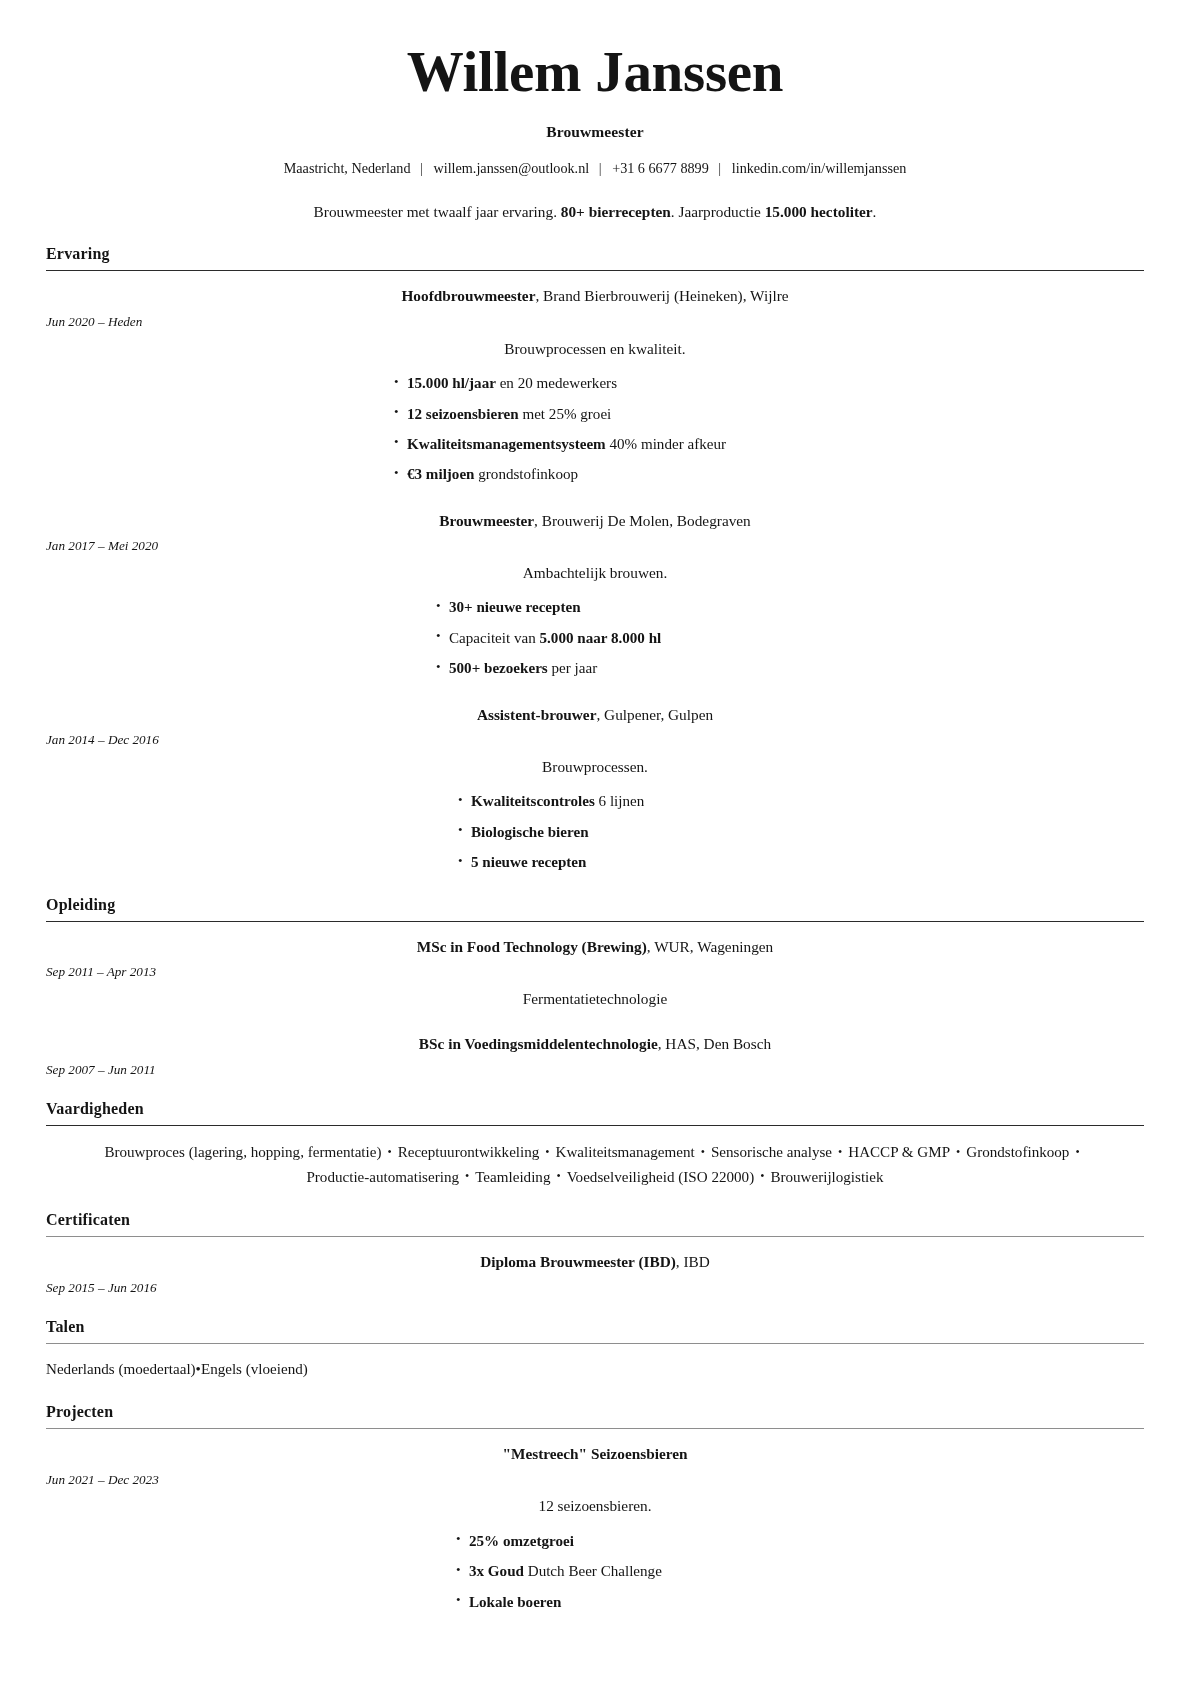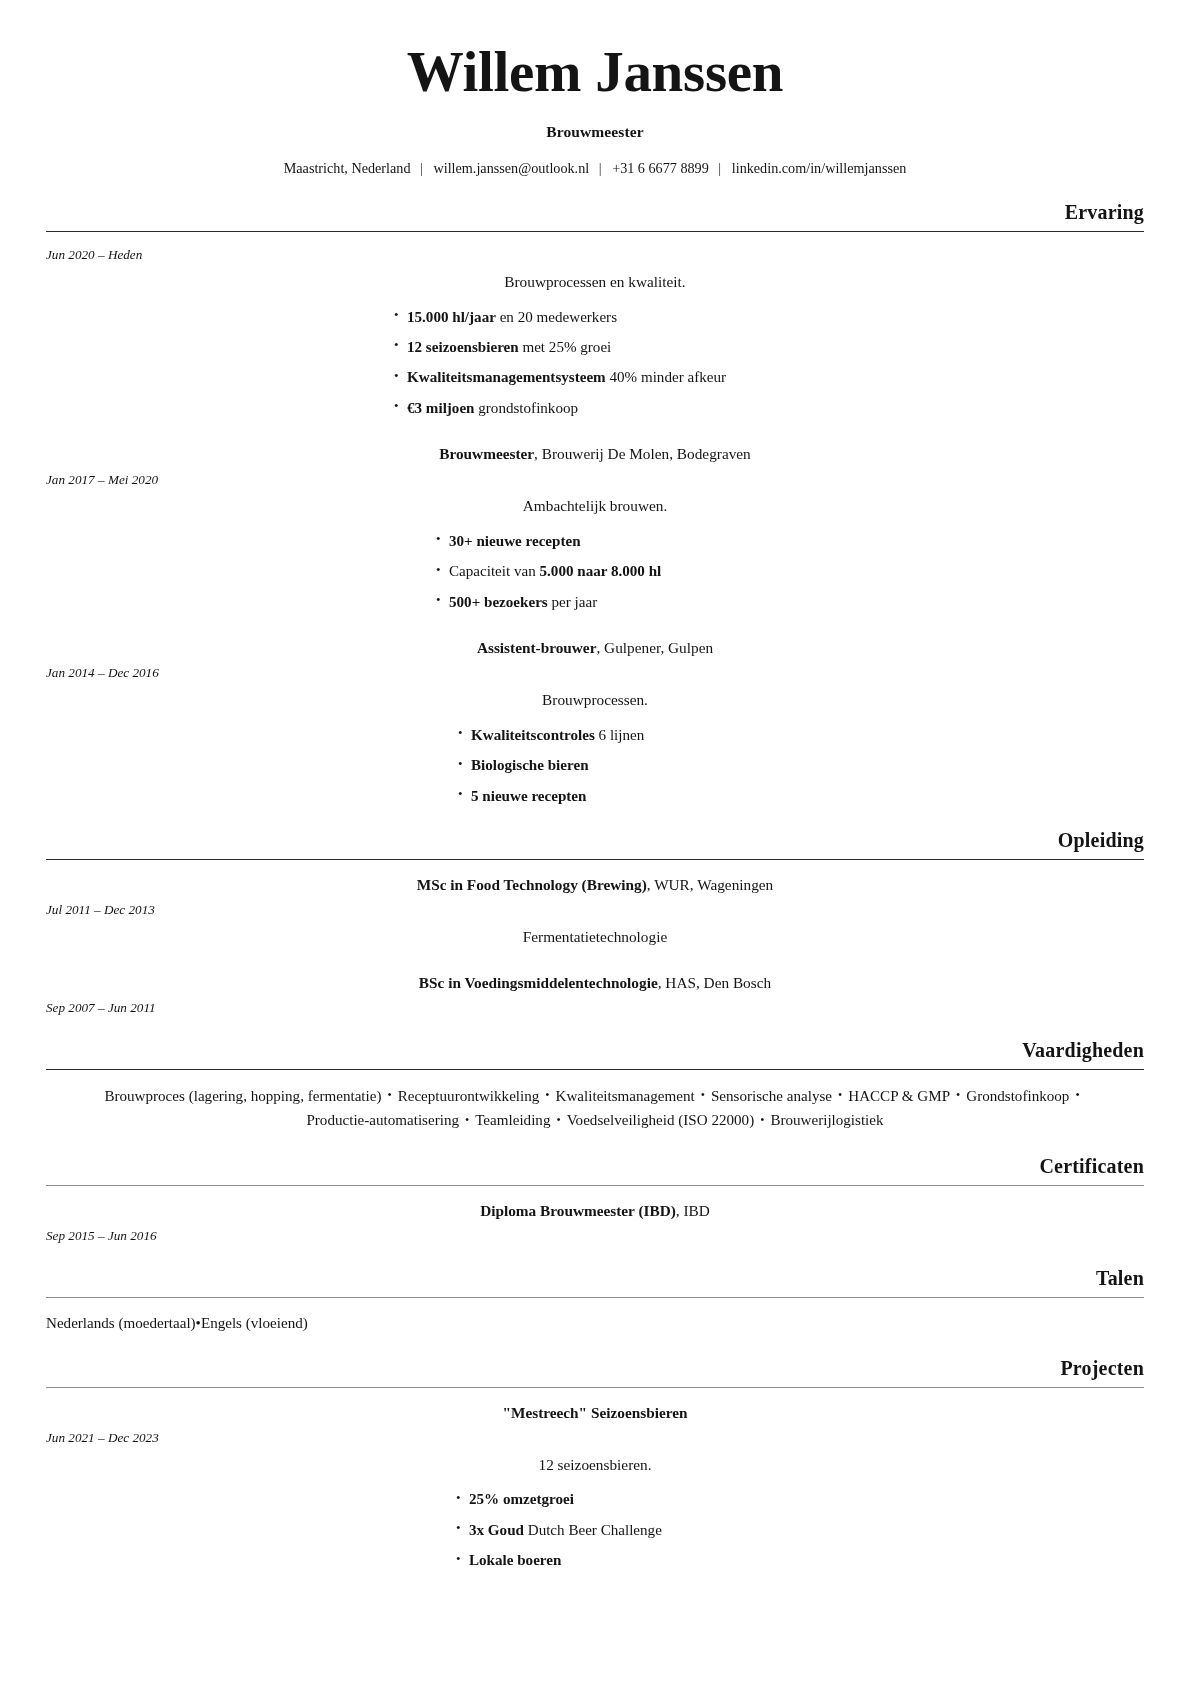--- a/index.html
+++ b/index.html
@@ -52,22 +52,22 @@
     text-align: center;
     font-size: 15.3px;
     margin-top: 22px;
     line-height: 1.45;
   }
   .cv-summary b { font-weight: 700; }
 
   
   .section { margin-top: 22px; }
   .section-title {
-    text-align: right;
-    font-size: 20px;
+    text-align: left;
+    font-size: 16px;
     font-weight: 700;
     letter-spacing: 0.2px;
     padding-bottom: 7px;
   }
   .section-rule {
     border: 0;
     border-top: 1.6px solid #2b2b2b;
     margin: 0 0 14px 0;
     width: 100%;
   }
@@ -155,27 +155,29 @@
     <div class="cv-role">Brouwmeester</div>
     <div class="cv-contact">
       <span>Maastricht, Nederland</span>
       <span class="sep">|</span>
       <span>willem.janssen@outlook.nl</span>
       <span class="sep">|</span>
       <span>+31 6 6677 8899</span>
       <span class="sep">|</span>
       <span>linkedin.com/in/willemjanssen</span>
     </div>
+    <p class="cv-summary"><span>Brouwmeester met twaalf jaar ervaring. </span><b>80+ bierrecepten</b><span>. Jaarproductie </span><b>15.000 hectoliter</b><span>.</span></p>
   </header>
 
   <section class="section">
     <div class="section-title">Ervaring</div>
     <hr class="section-rule">
     <div>
         <div class="entry">
+          <div class="entry-head"><span class="role">Hoofdbrouwmeester</span><span>, Brand Bierbrouwerij (Heineken), Wijlre</span></div>
           <div class="entry-dates">Jun 2020 – Heden</div>
           <div class="entry-desc">Brouwprocessen en kwaliteit.</div>
           <ul class="bullets tier-0">
             <li><b>15.000 hl/jaar</b><span> en 20 medewerkers</span></li>
             <li><b>12 seizoensbieren</b><span> met 25% groei</span></li>
             <li><b>Kwaliteitsmanagementsysteem</b><span> 40% minder afkeur</span></li>
             <li><b>€3 miljoen</b><span> grondstofinkoop</span></li>
           </ul>
         </div>
         <div class="entry">
@@ -200,21 +202,21 @@
         </div>
       </div>
   </section>
 
   <section class="section">
     <div class="section-title">Opleiding</div>
     <hr class="section-rule">
     <div>
         <div class="entry">
           <div class="entry-head"><span class="role">MSc in Food Technology (Brewing)</span><span>, WUR, Wageningen</span></div>
-          <div class="entry-dates">Jul 2011 – Dec 2013</div>
+          <div class="entry-dates">Sep 2011 – Apr 2013</div>
           <div class="entry-desc">Fermentatietechnologie</div>
         </div>
         <div class="entry">
           <div class="entry-head"><span class="role">BSc in Voedingsmiddelentechnologie</span><span>, HAS, Den Bosch</span></div>
           <div class="entry-dates">Sep 2007 – Jun 2011</div>
         </div>
       </div>
   </section>
 
   <section class="section">

